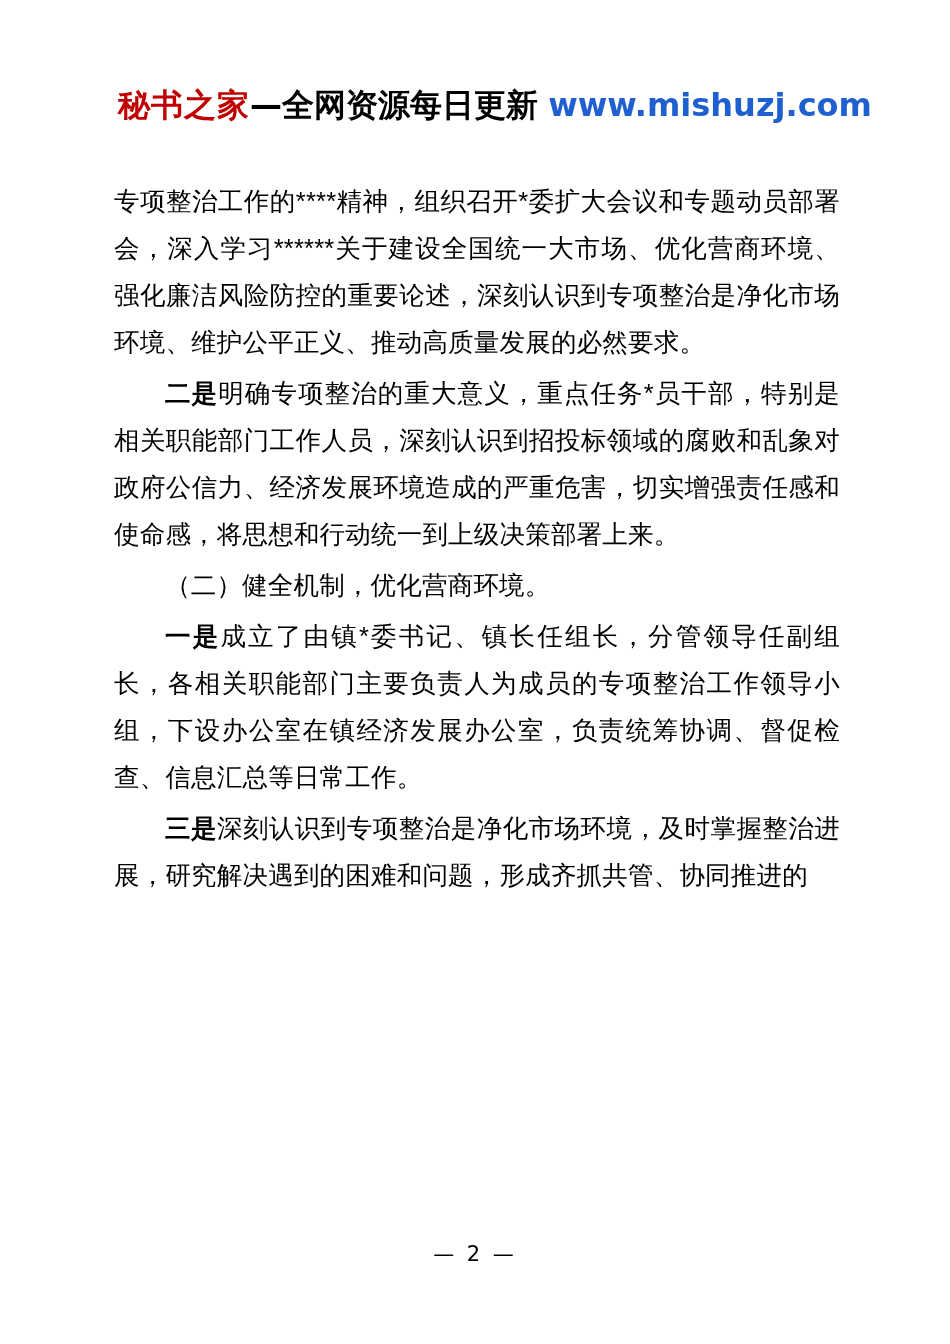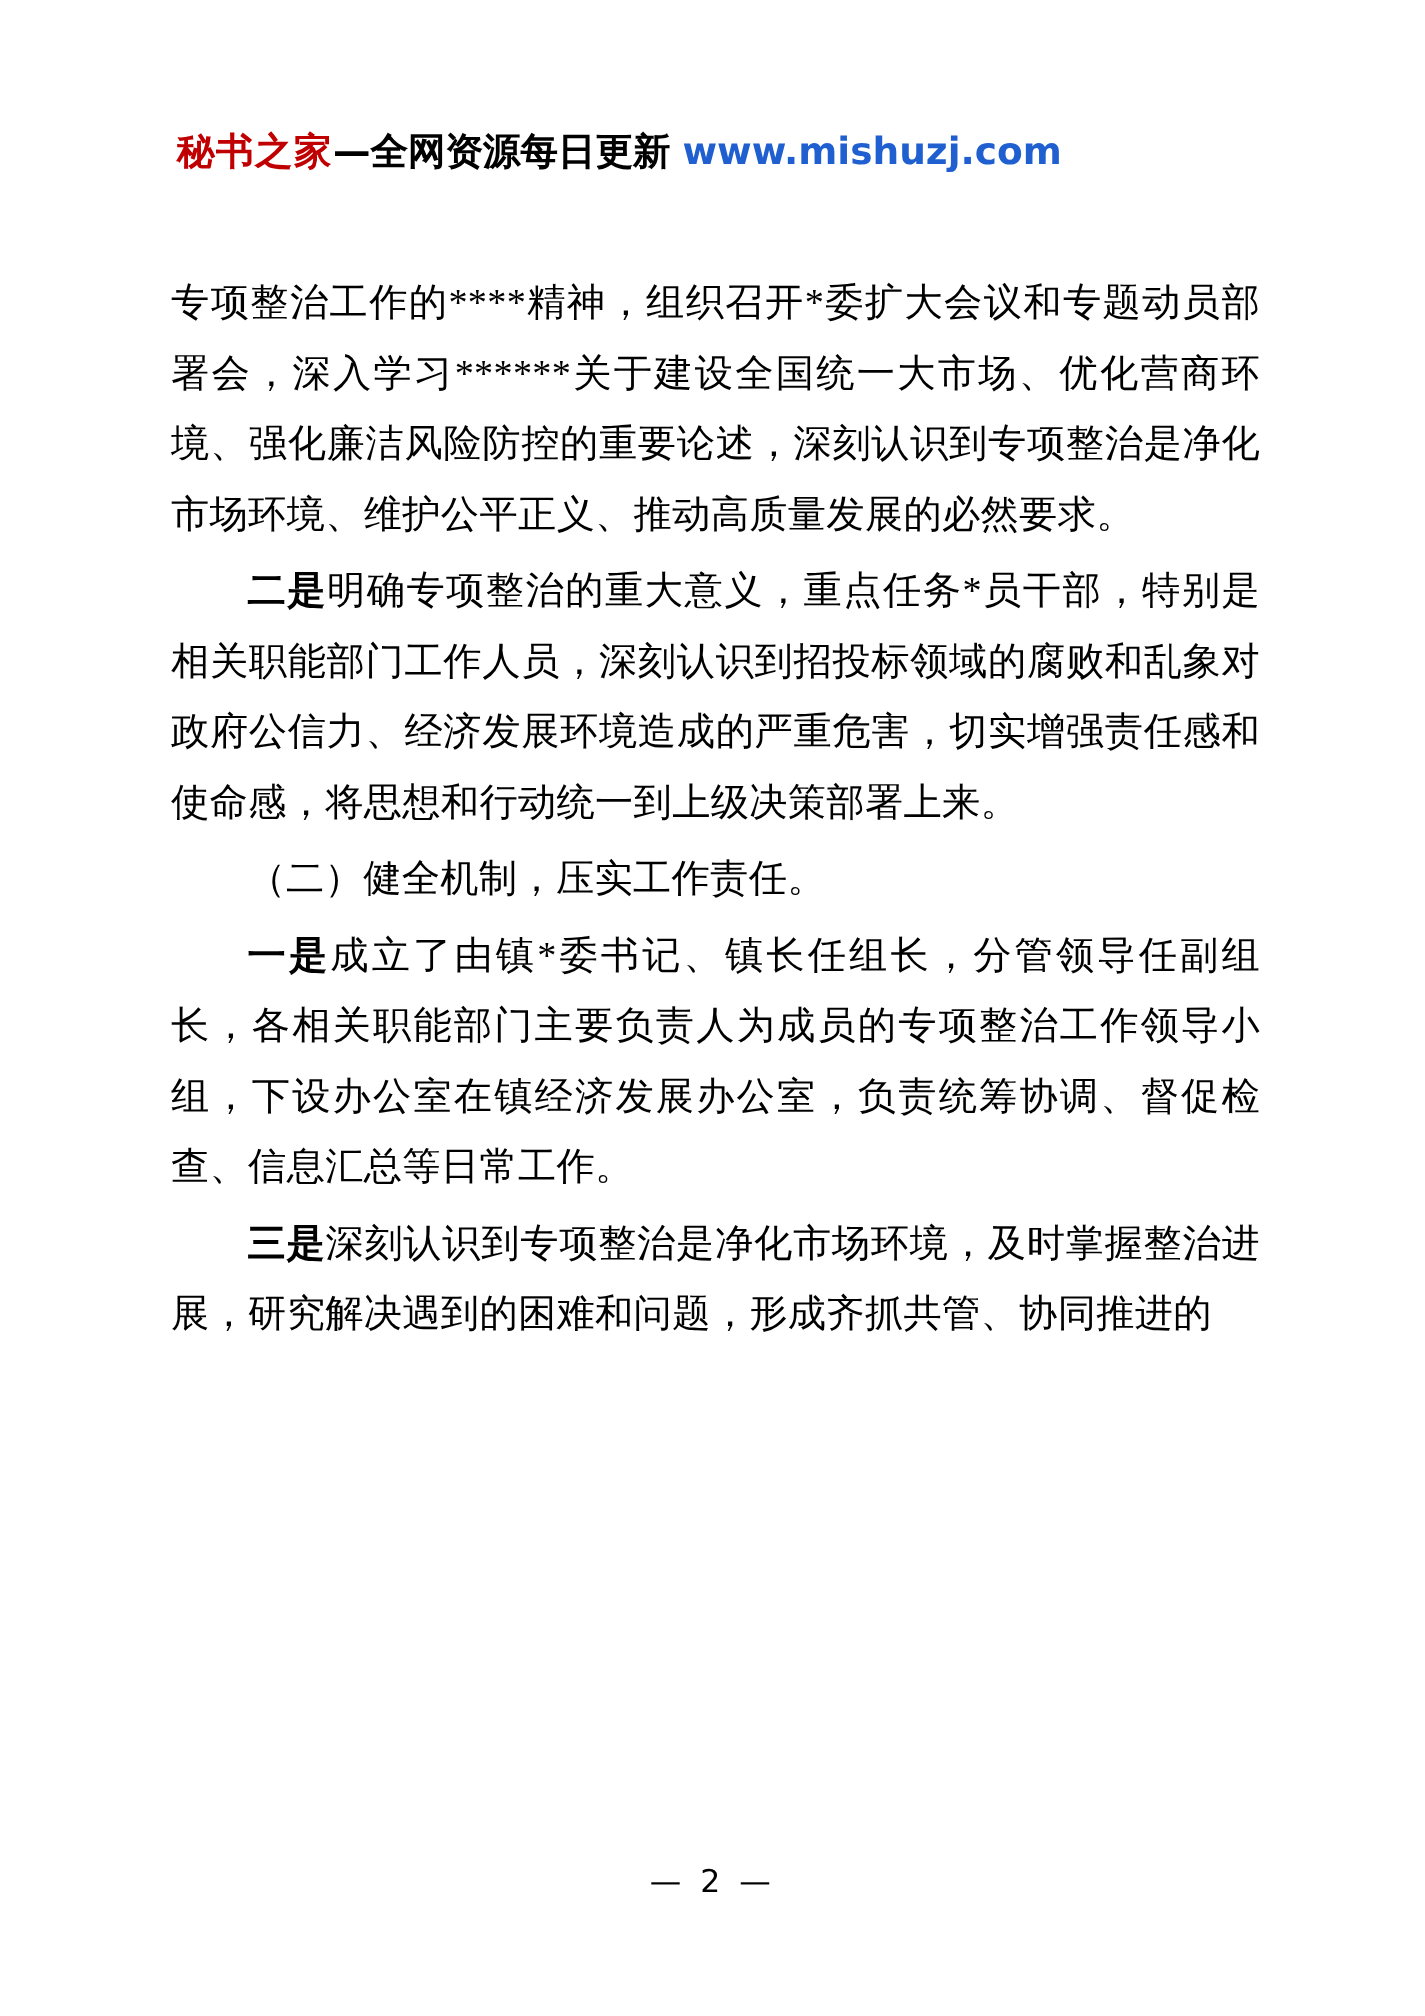--- a/index.html
+++ b/index.html
@@ -19,21 +19,21 @@
     width: 950px;
     height: 1344px;
     box-sizing: border-box;
     padding: 0;
     position: relative;
   }
   .watermark {
     position: absolute;
     top: 86px;
     left: 118px;
-    font-size: 25px;
+    font-size: 32px;
     line-height: 1.2;
     white-space: nowrap;
     font-family: "DejaVu Sans", "Liberation Sans", sans-serif;
   }
   .wm-brand {
     color: #c00000;
     font-weight: bold;
     letter-spacing: 1px;
   }
   .wm-mid {
@@ -52,21 +52,21 @@
     left: 114px;
     width: 726px;
   }
   p.para {
     margin: 0 0 4px 0;
     font-size: 25.5px;
     line-height: 47px;
     text-align: justify;
     text-justify: inter-ideograph;
     letter-spacing: 0.2px;
-    font-family: Liberation Serif, serif;
+    font-family: Liberation Sans, sans-serif;
   }
   p.indent {
     text-indent: 51px;
   }
   .bold {
     font-weight: bold;
   }
   .footer {
     position: absolute;
     bottom: 78px;
@@ -87,21 +87,21 @@
   <div class="watermark">
     <span class="wm-brand">秘书之家</span><span class="wm-mid">—全网资源每日更新</span> <span class="wm-url">www.mishuzj.com</span>
   </div>
 
   <div class="body-area">
 
     <p class="para"><span>专项整治工作的****精神，组织召开*委扩大会议和专题动员部署会，深入学习******关于建设全国统一大市场、优化营商环境、强化廉洁风险防控的重要论述，深刻认识到专项整治是净化市场环境、维护公平正义、推动高质量发展的必然要求。</span></p>
 
     <p class="para indent"><span class="bold">二是</span><span>明确专项整治的重大意义，重点任务*员干部，特别是相关职能部门工作人员，深刻认识到招投标领域的腐败和乱象对政府公信力、经济发展环境造成的严重危害，切实增强责任感和使命感，将思想和行动统一到上级决策部署上来。</span></p>
 
-    <p class="para indent"><span>（二）健全机制，压实工作责任。</span></p>
+    <p class="para indent"><span>（二）健全机制，优化营商环境。</span></p>
 
     <p class="para indent"><span class="bold">一是</span><span>成立了由镇*委书记、镇长任组长，分管领导任副组长，各相关职能部门主要负责人为成员的专项整治工作领导小组，下设办公室在镇经济发展办公室，负责统筹协调、督促检查、信息汇总等日常工作。</span></p>
 
 
     <p class="para indent"><span class="bold">三是</span><span>深刻认识到专项整治是净化市场环境，及时掌握整治进展，研究解决遇到的困难和问题，形成齐抓共管、协同推进的</span></p>
 
   </div>
 
   <div class="footer">— 2 —</div>
 

